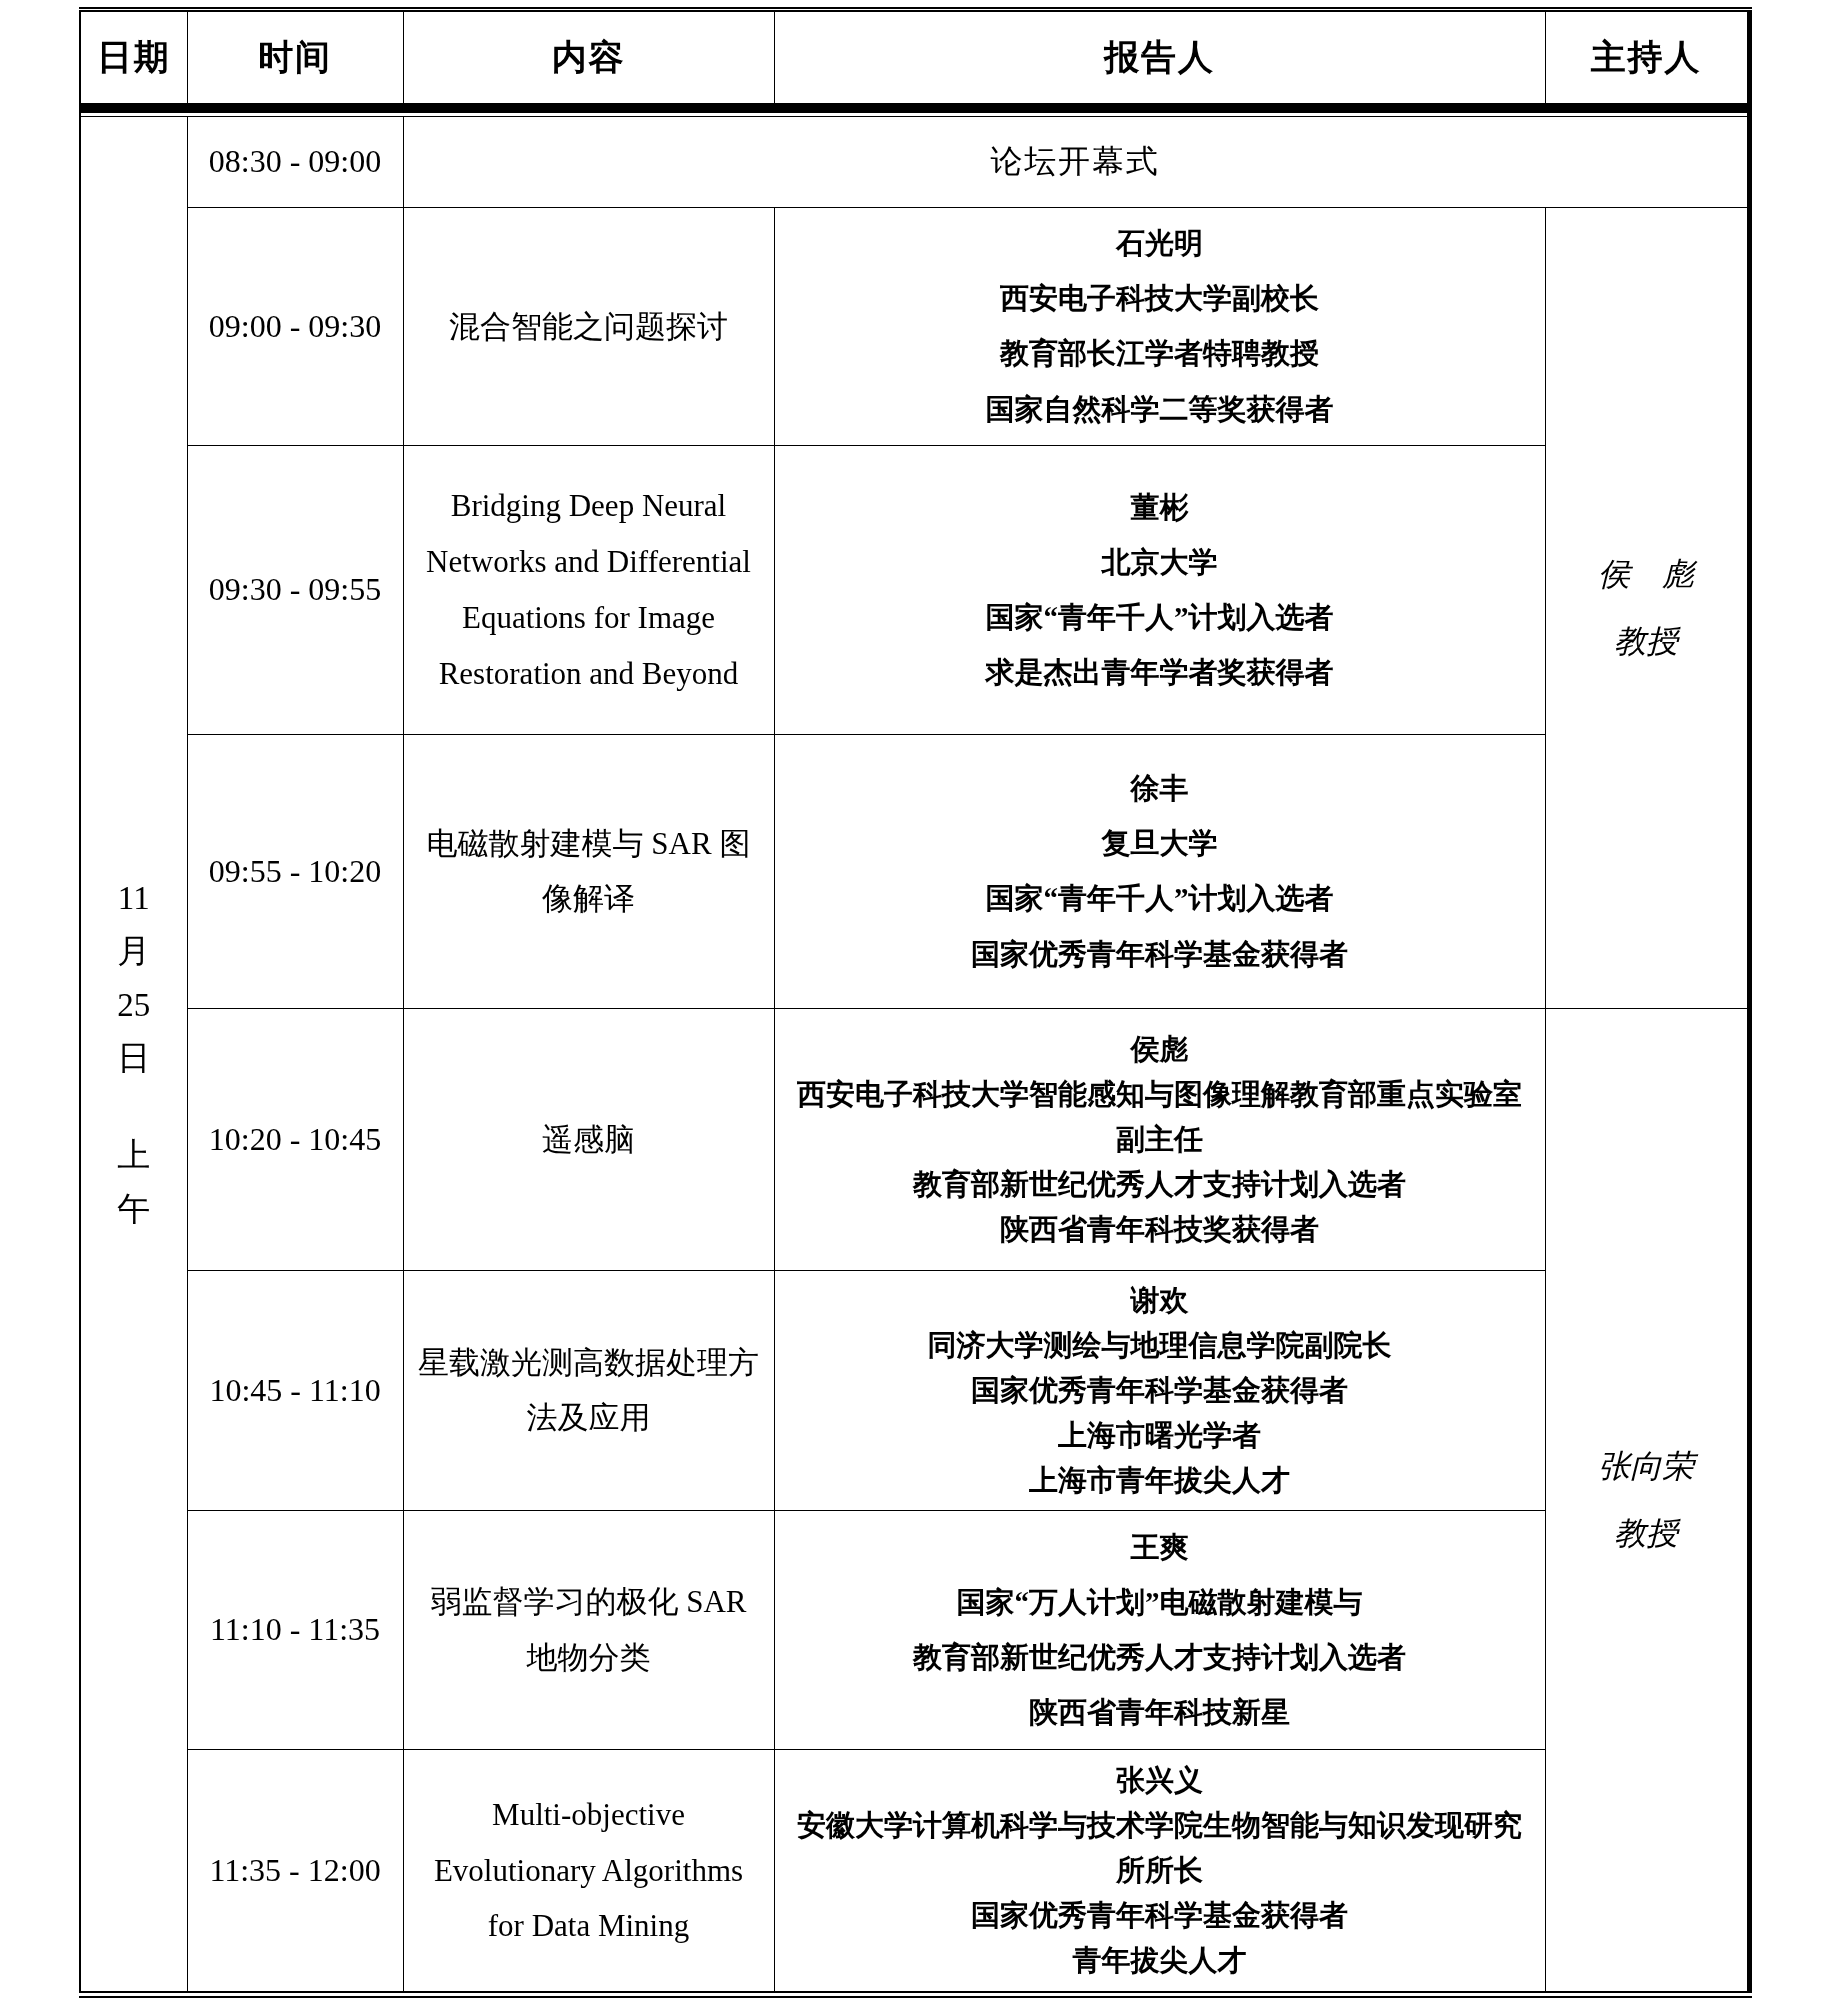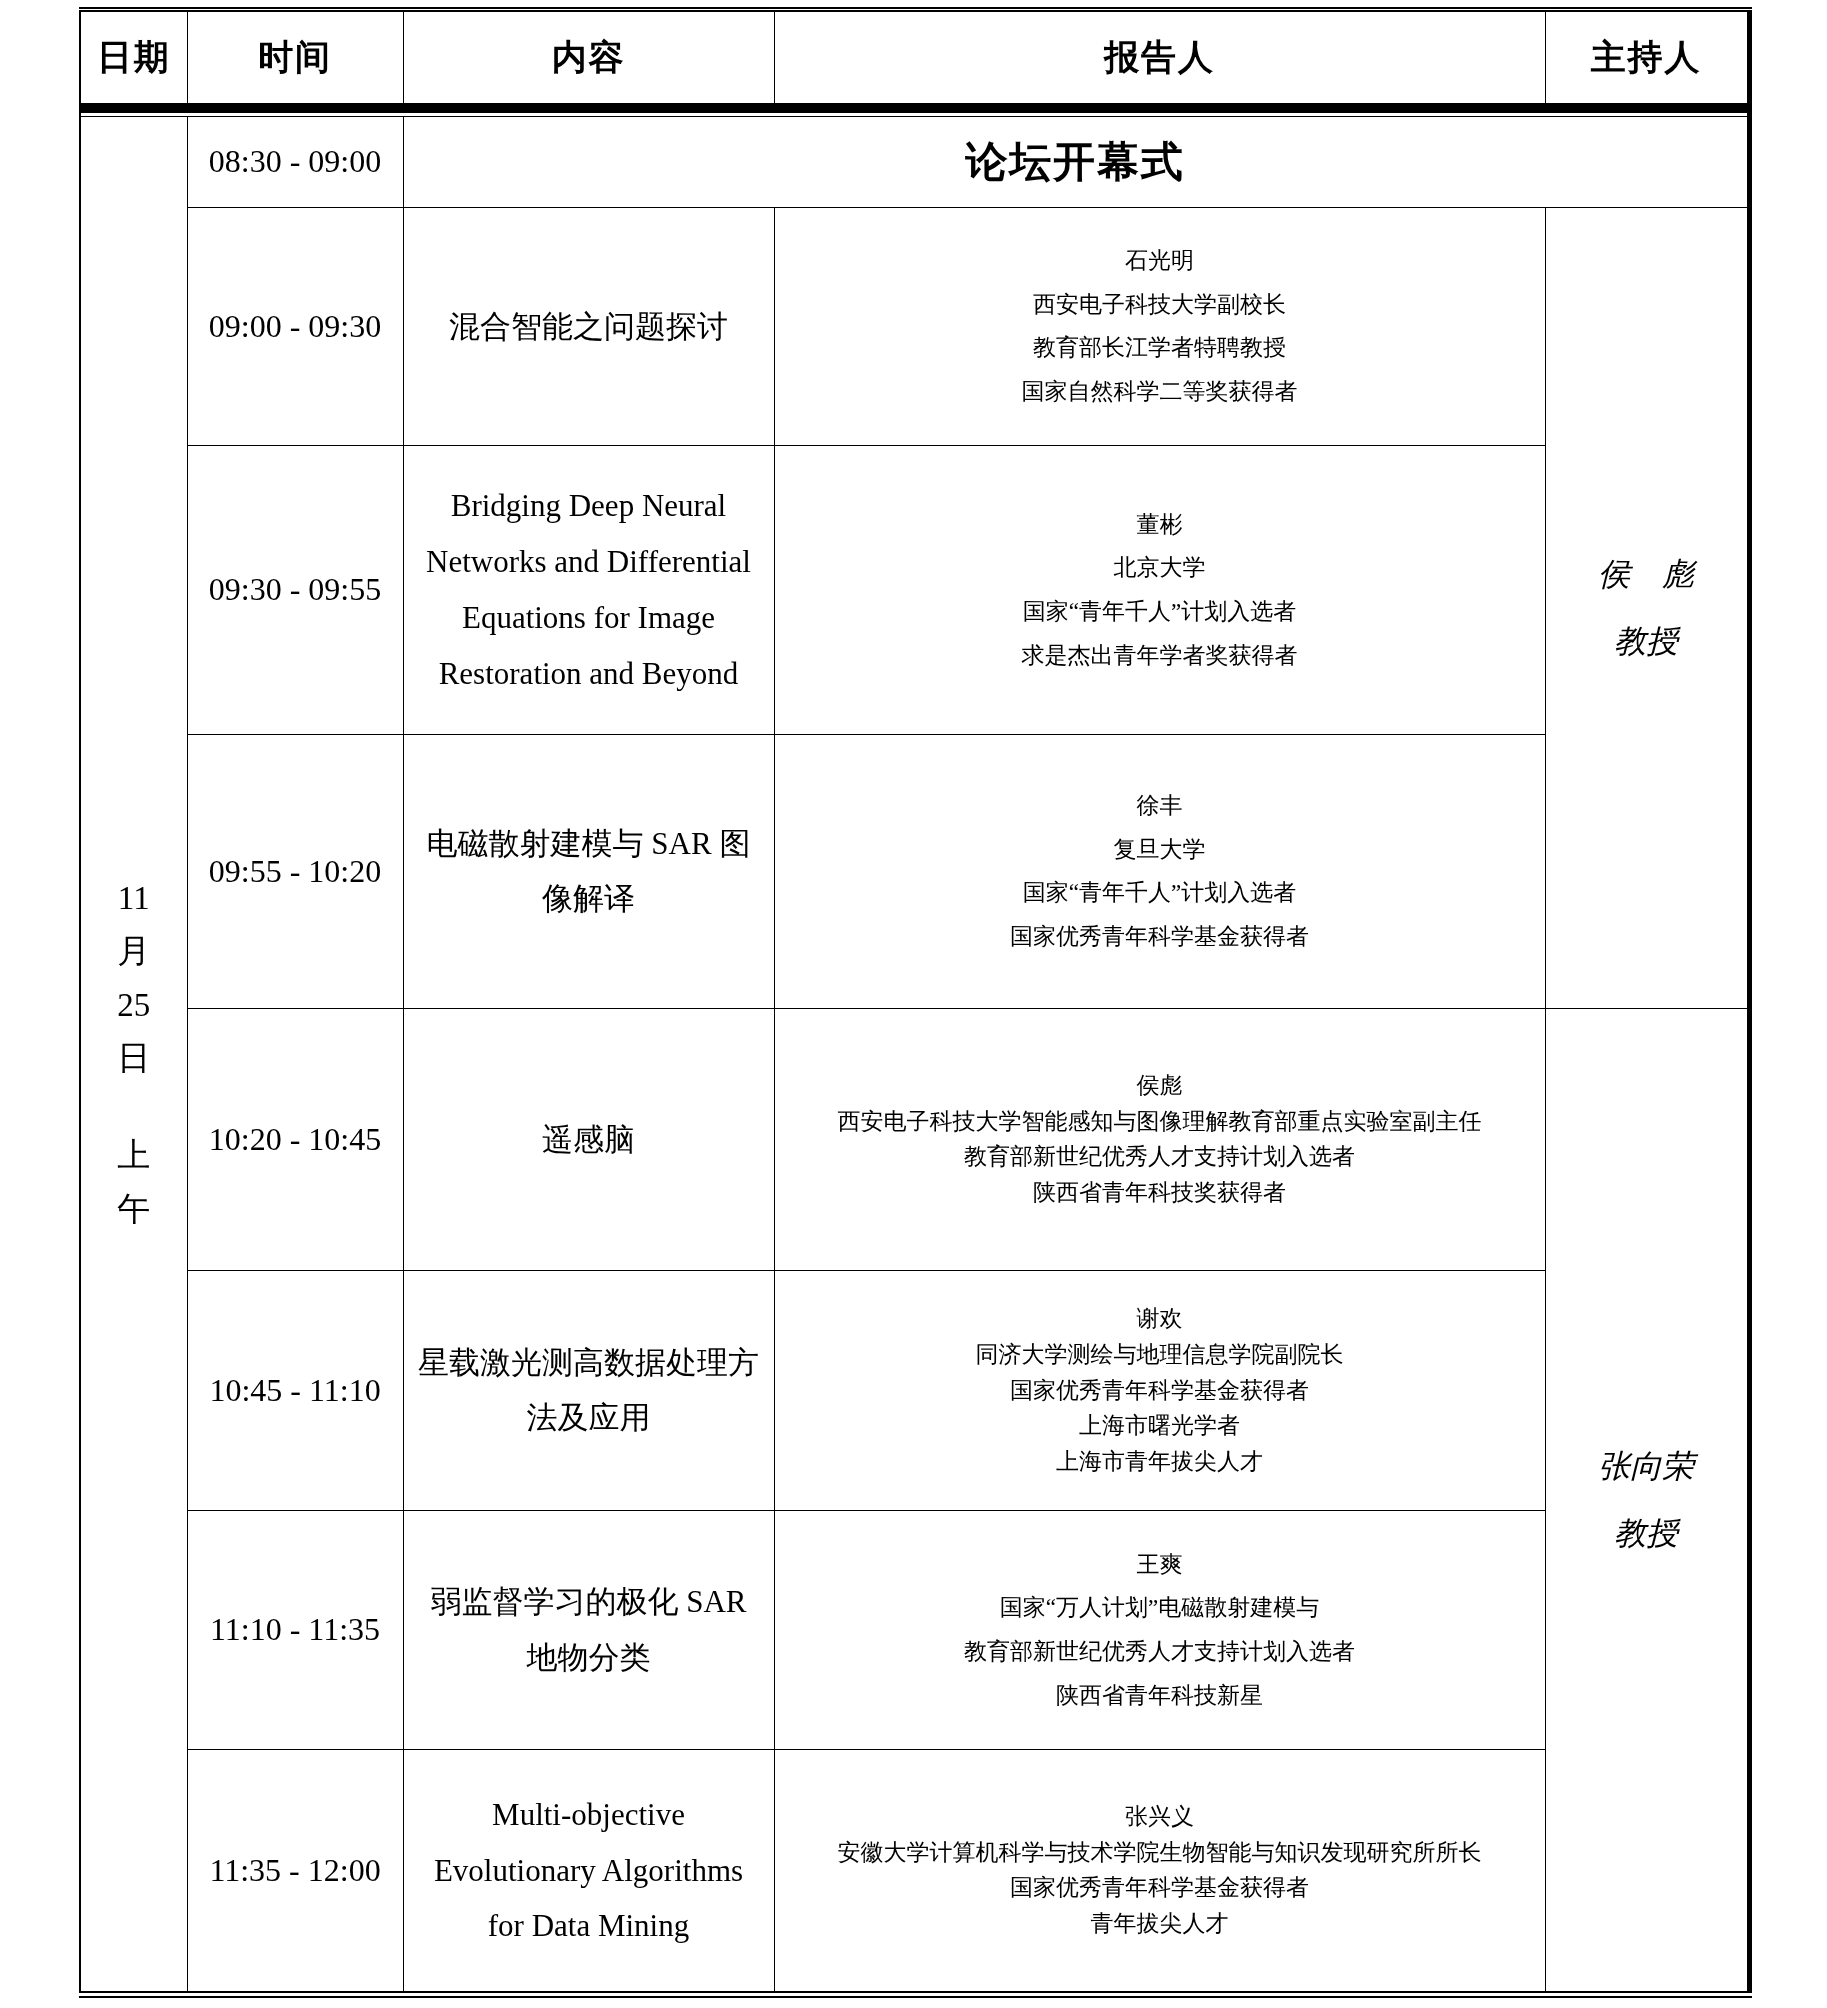--- a/index.html
+++ b/index.html
@@ -45,34 +45,35 @@
     border-top:10px solid #000;
     border-bottom:1.8px solid #000;
     background:#fff;
   }
   td.time{
     font-size:32px;
     white-space:nowrap;
     padding:12px;
   }
   td.opening{
-    font-size:42px;
-    font-weight:bold;
+    font-size:32px;
+    font-weight:normal;
     font-family:"Liberation Sans","DejaVu Sans",sans-serif;
     letter-spacing:1.8px;
   }
   td.topic{
     font-size:31px;
     line-height:1.8;
     padding:0 12.8px;
     text-align:center;
   }
   td.speaker{
-    font-size:23px;
+    font-size:29px;
     line-height:1.9;
+    font-weight:bold;
   }
   td.speaker.dense{
     line-height:1.55;
   }
   td.host{
     font-size:32px;
     line-height:2.1;
     padding:0 6px;
     font-style:italic;
   }

